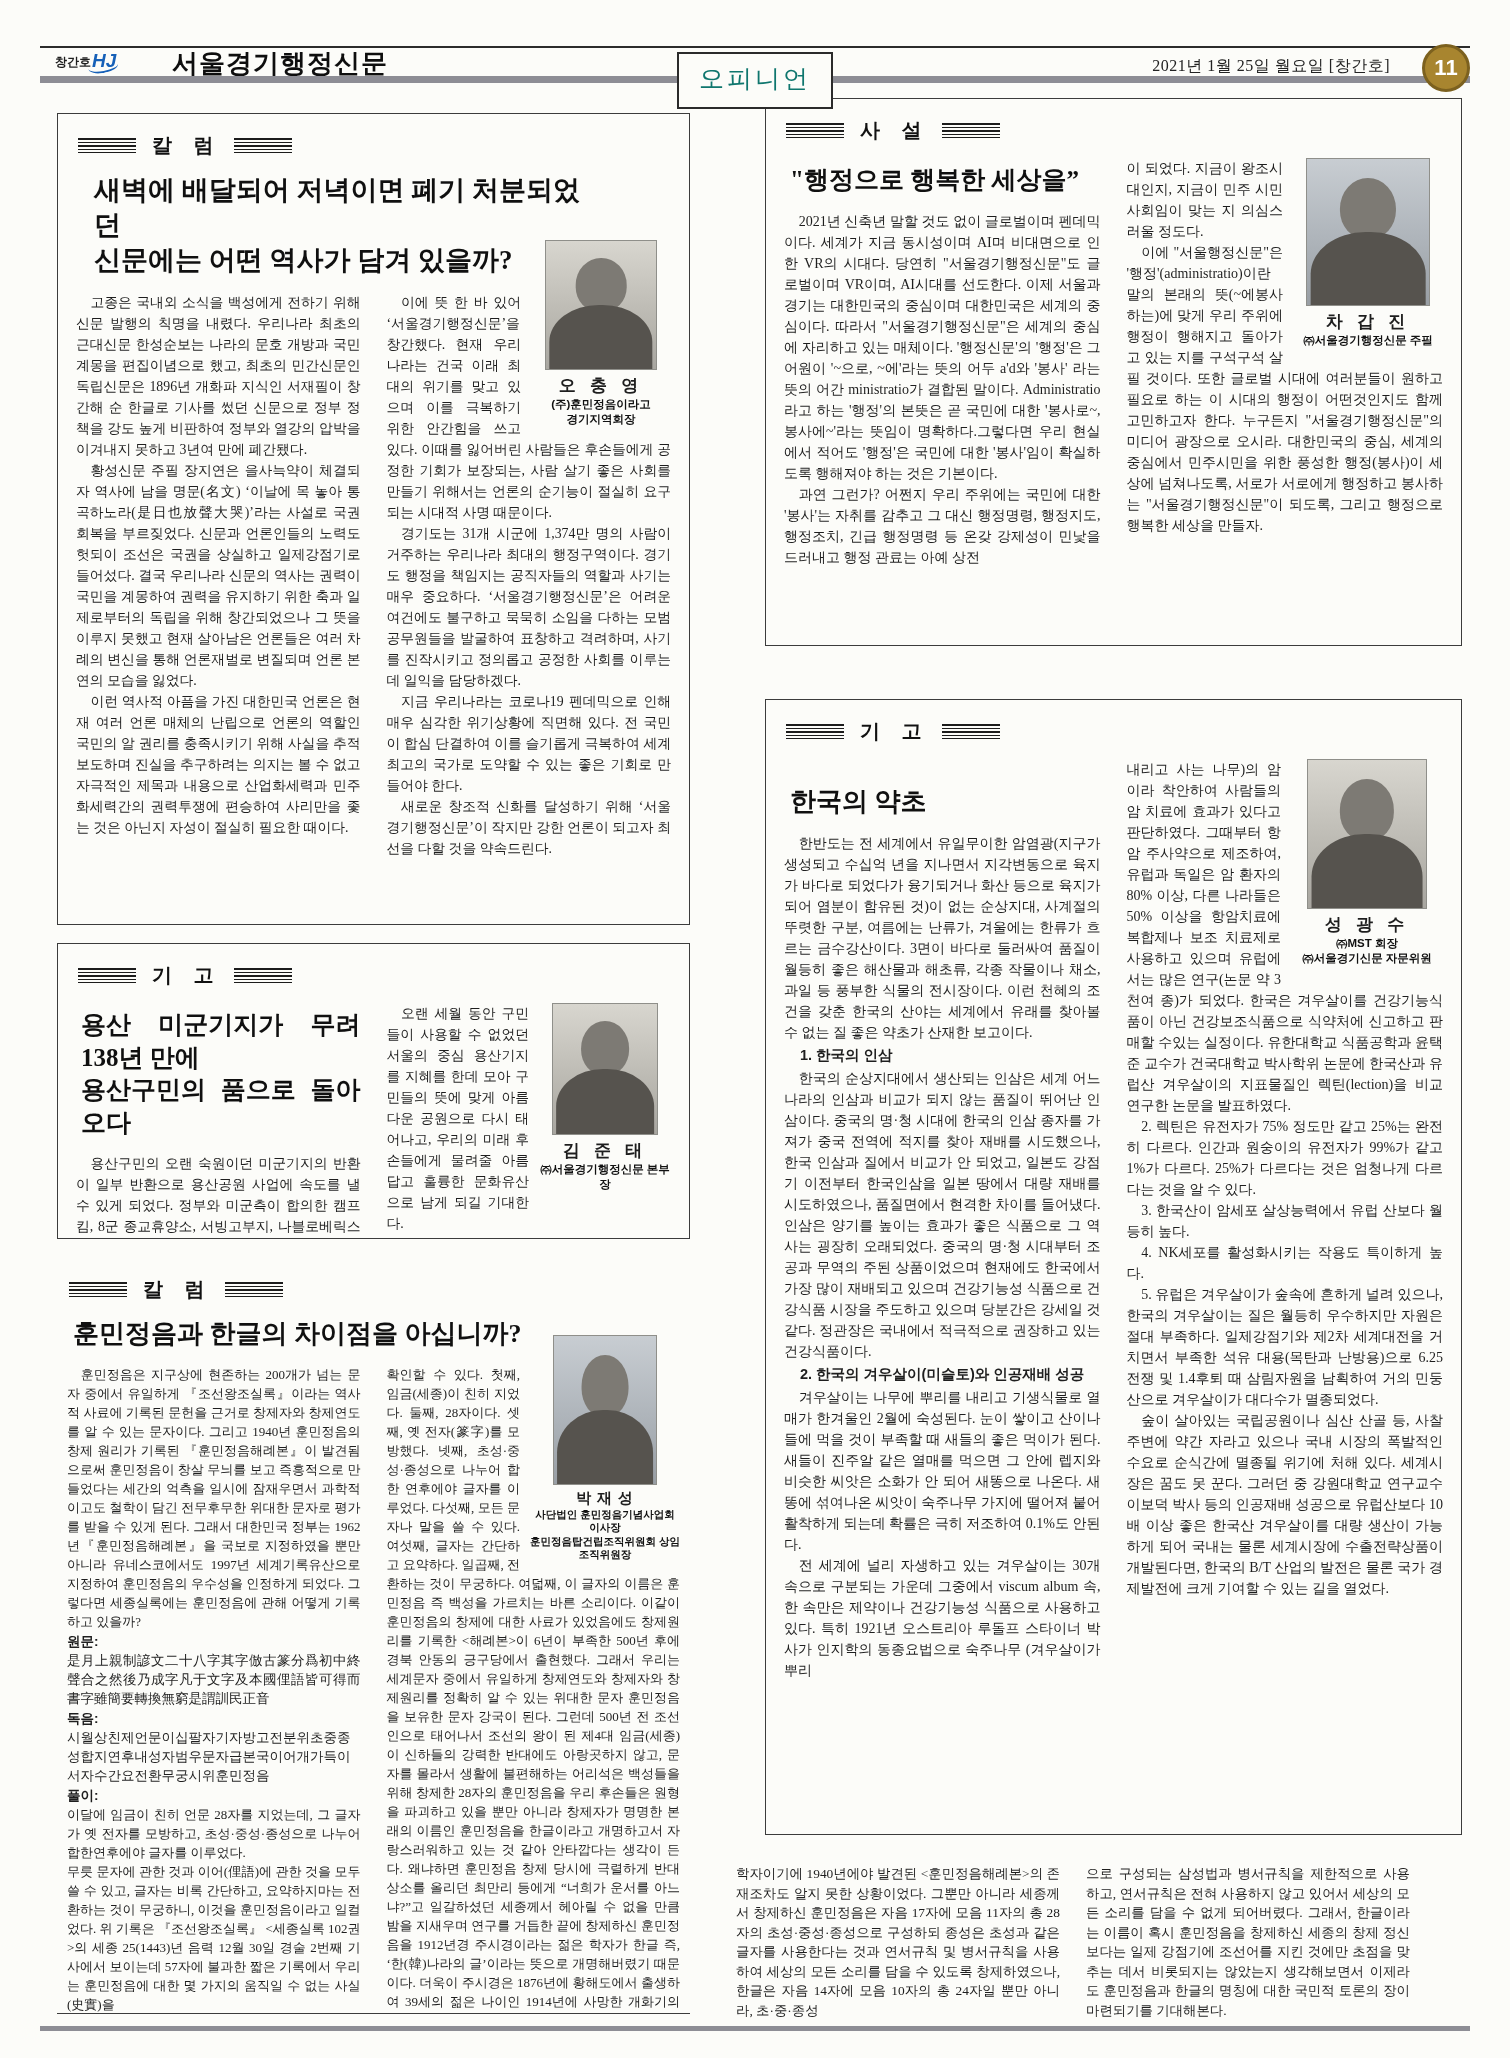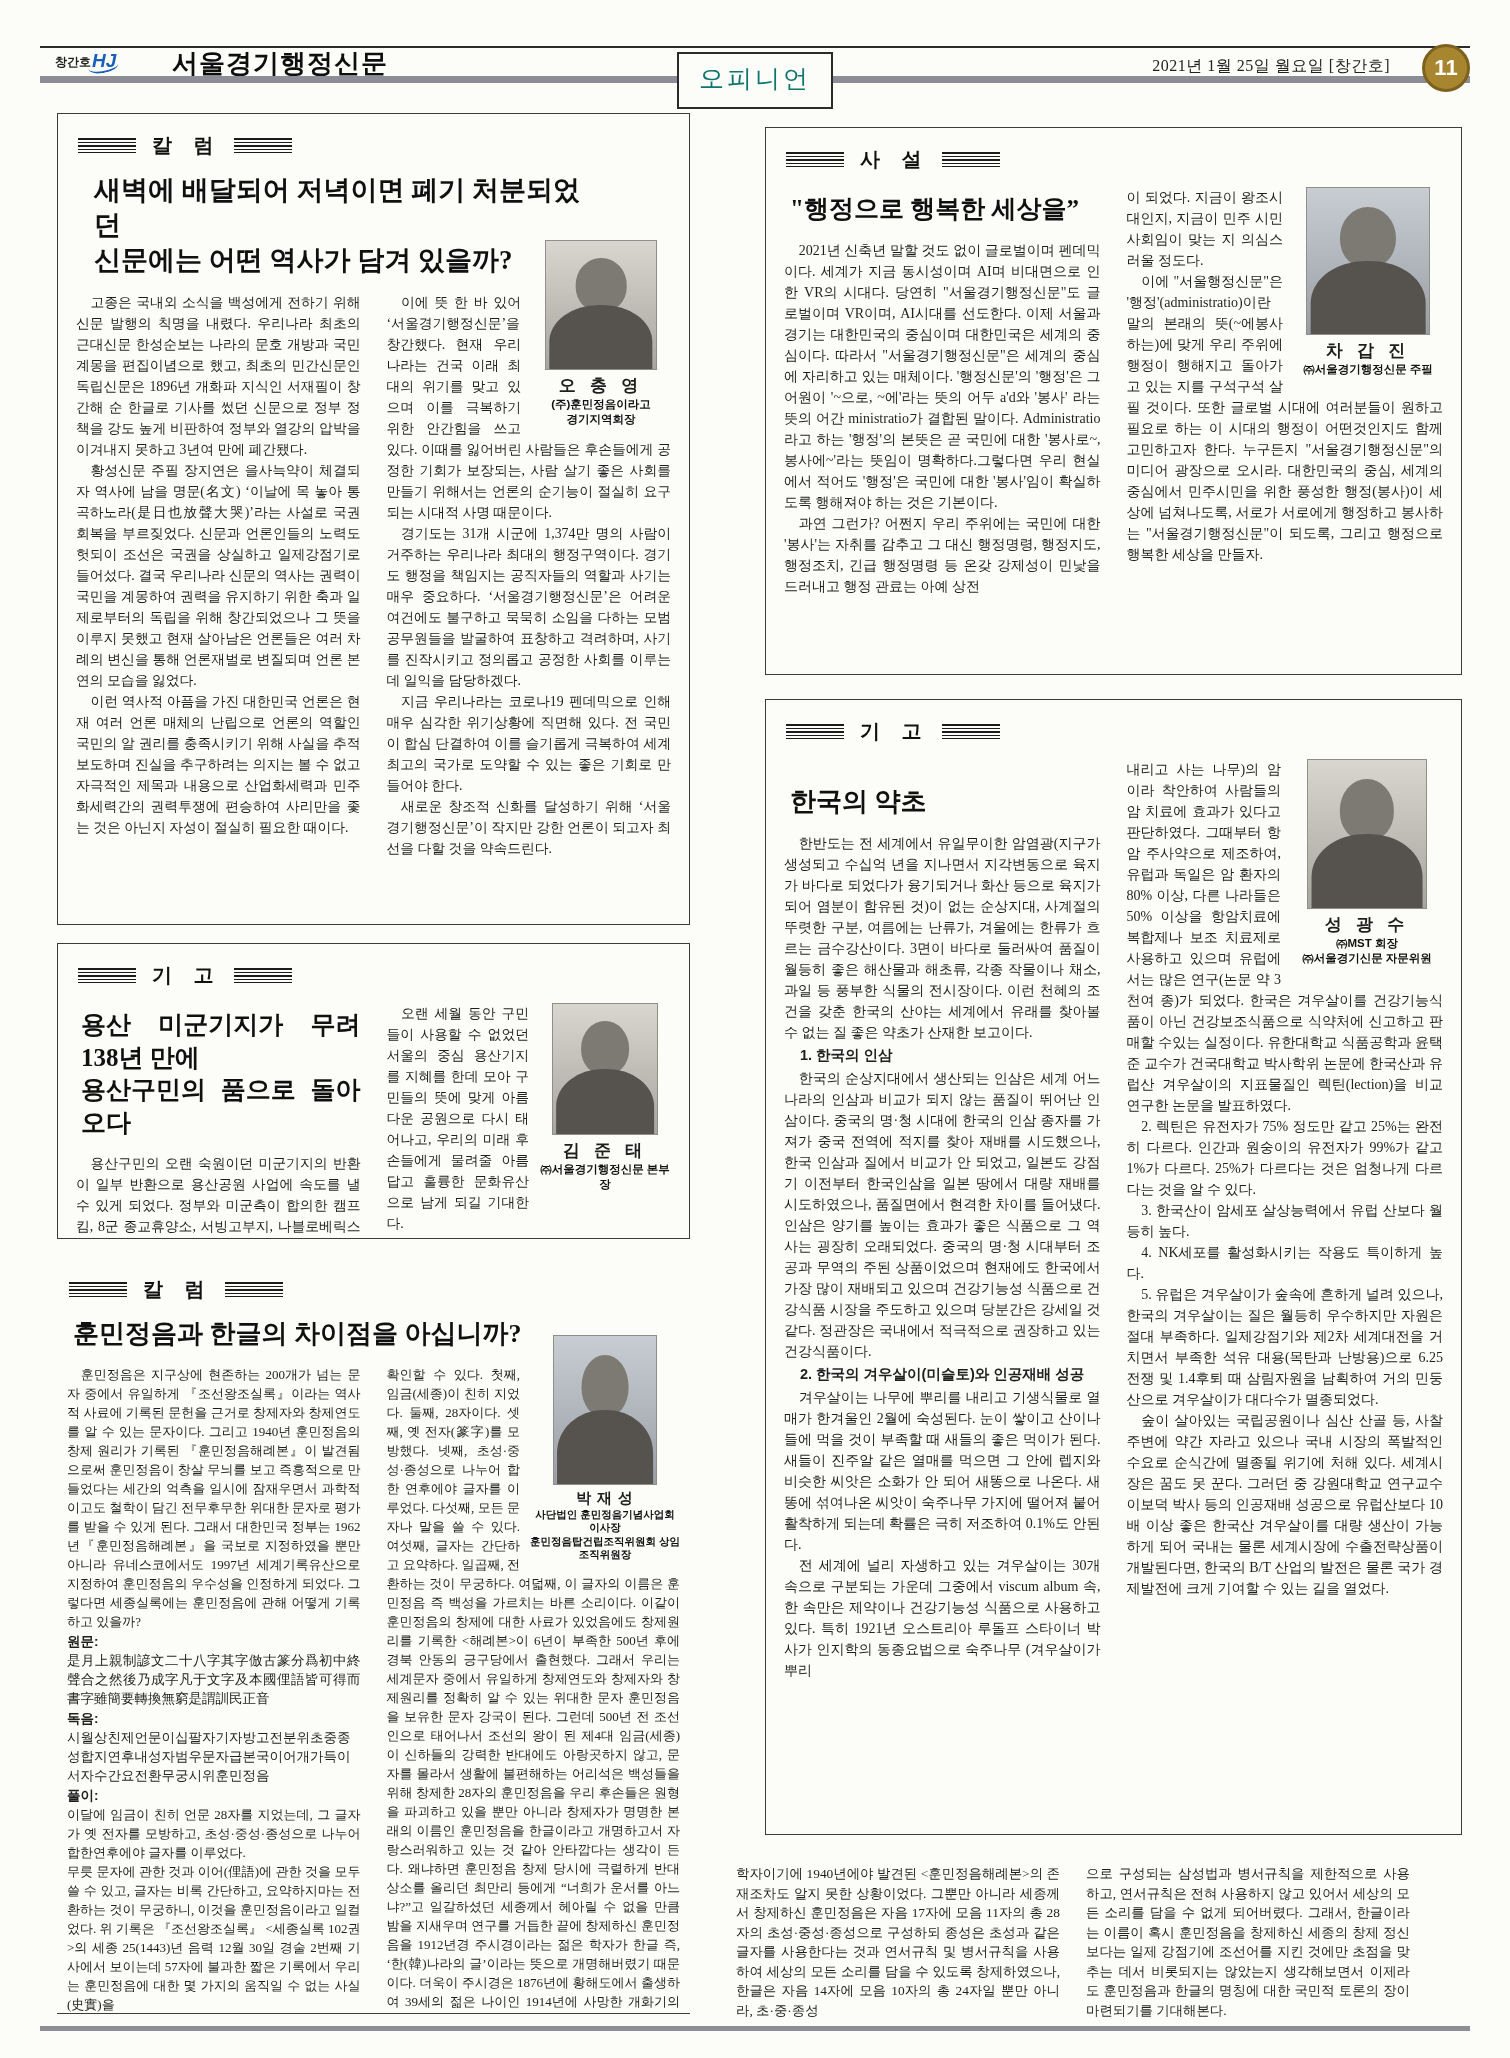--- a/index.html
+++ b/index.html
@@ -27,21 +27,21 @@
          background:#a8852f;border:3px solid #7c611f;color:#fff;font-weight:800;font-size:22px;
          display:flex;align-items:center;justify-content:center;z-index:3;
          font-family:"Liberation Sans","DejaVu Sans",sans-serif;}
 
   
   .box{position:absolute;border:1px solid #3c3c3c;padding:14px 18px;overflow:hidden;background:#fcfcf9;}
   .openblock{position:absolute;padding:14px 10px;overflow:hidden;}
   #a-history {left:57px;  top:113px;  width:633px; height:812px;}
   #a-yongsan {left:57px;  top:943px;  width:633px; height:296px;}
   #a-hunmin  {left:57px;  top:1258px; width:633px; height:756px;border:none;border-bottom:1px solid #3c3c3c;}
-  #a-editorial{left:765px;top:127px;  width:697px; height:548px;}
+  #a-editorial{left:765px;top:98px;  width:697px; height:548px;}
   #a-herbs   {left:765px; top:699px;  width:697px; height:1136px;}
   #a-cont    {left:728px; top:1860px; width:690px; height:158px;padding:4px 8px;}
 
   
   .kicker{display:flex;align-items:center;margin:4px 0 14px 2px;}
   .stripes{width:58px;height:15px;
      background:repeating-linear-gradient(to bottom,#1c1c1c 0 1.6px,transparent 1.6px 3.6px);}
   .kicker-label{font-family:"Liberation Sans","DejaVu Sans",sans-serif;font-weight:800;
      font-size:20px;letter-spacing:8px;margin:0 12px 0 16px;color:#111;}
 

